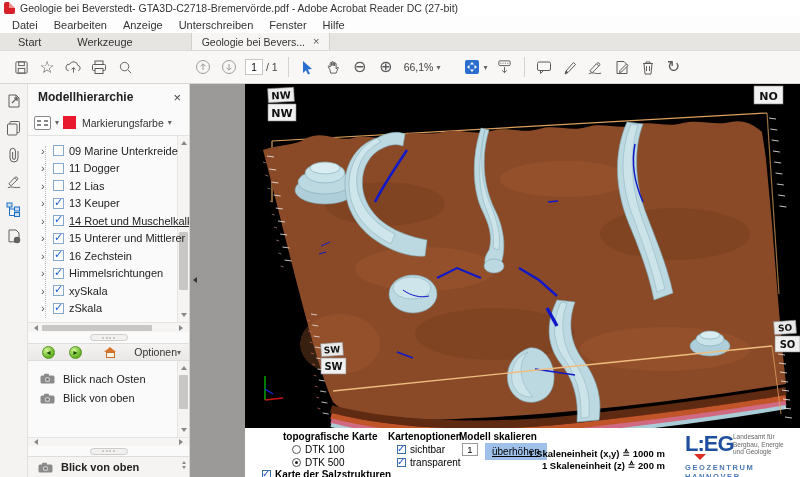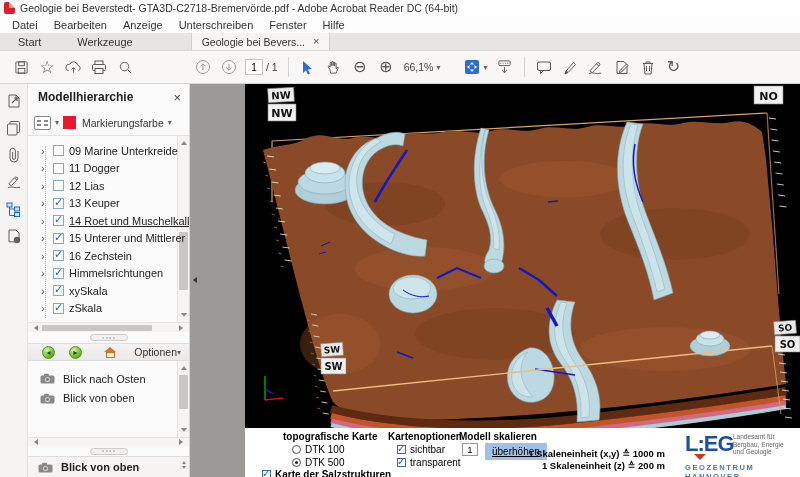--- a/index.html
+++ b/index.html
@@ -118,21 +118,21 @@
   .logo-org { position:absolute; left:50px; top:3px; font-size:6.5px; line-height:7.5px; color:#666; }
   .logo-footer { position:absolute; left:2px; top:33px; font-size:7.5px; font-weight:bold; letter-spacing:1.6px; color:#4a7ab5; }
 </style>
 </head>
 <body>
 
 <div id="window">
 
   <div class="titlebar">
     <span class="pdf-badge"></span>
-    <span class="title-text">Geologie bei Beverstedt- GTA3D-C2718-Bremervörde.pdf - Adobe Acrobat Reader DC (64-bit)</span>
+    <span class="title-text">Geologie bei Beverstedt- GTA3D-C2718-Bremervörde.pdf - Adobe Acrobat Reader DC (27-bit)</span>
   </div>
 
   <div class="menubar" id="menubar">
       <span class="menu-item">Datei</span>
       <span class="menu-item">Bearbeiten</span>
       <span class="menu-item">Anzeige</span>
       <span class="menu-item">Unterschreiben</span>
       <span class="menu-item">Fenster</span>
       <span class="menu-item">Hilfe</span>
     </div>

